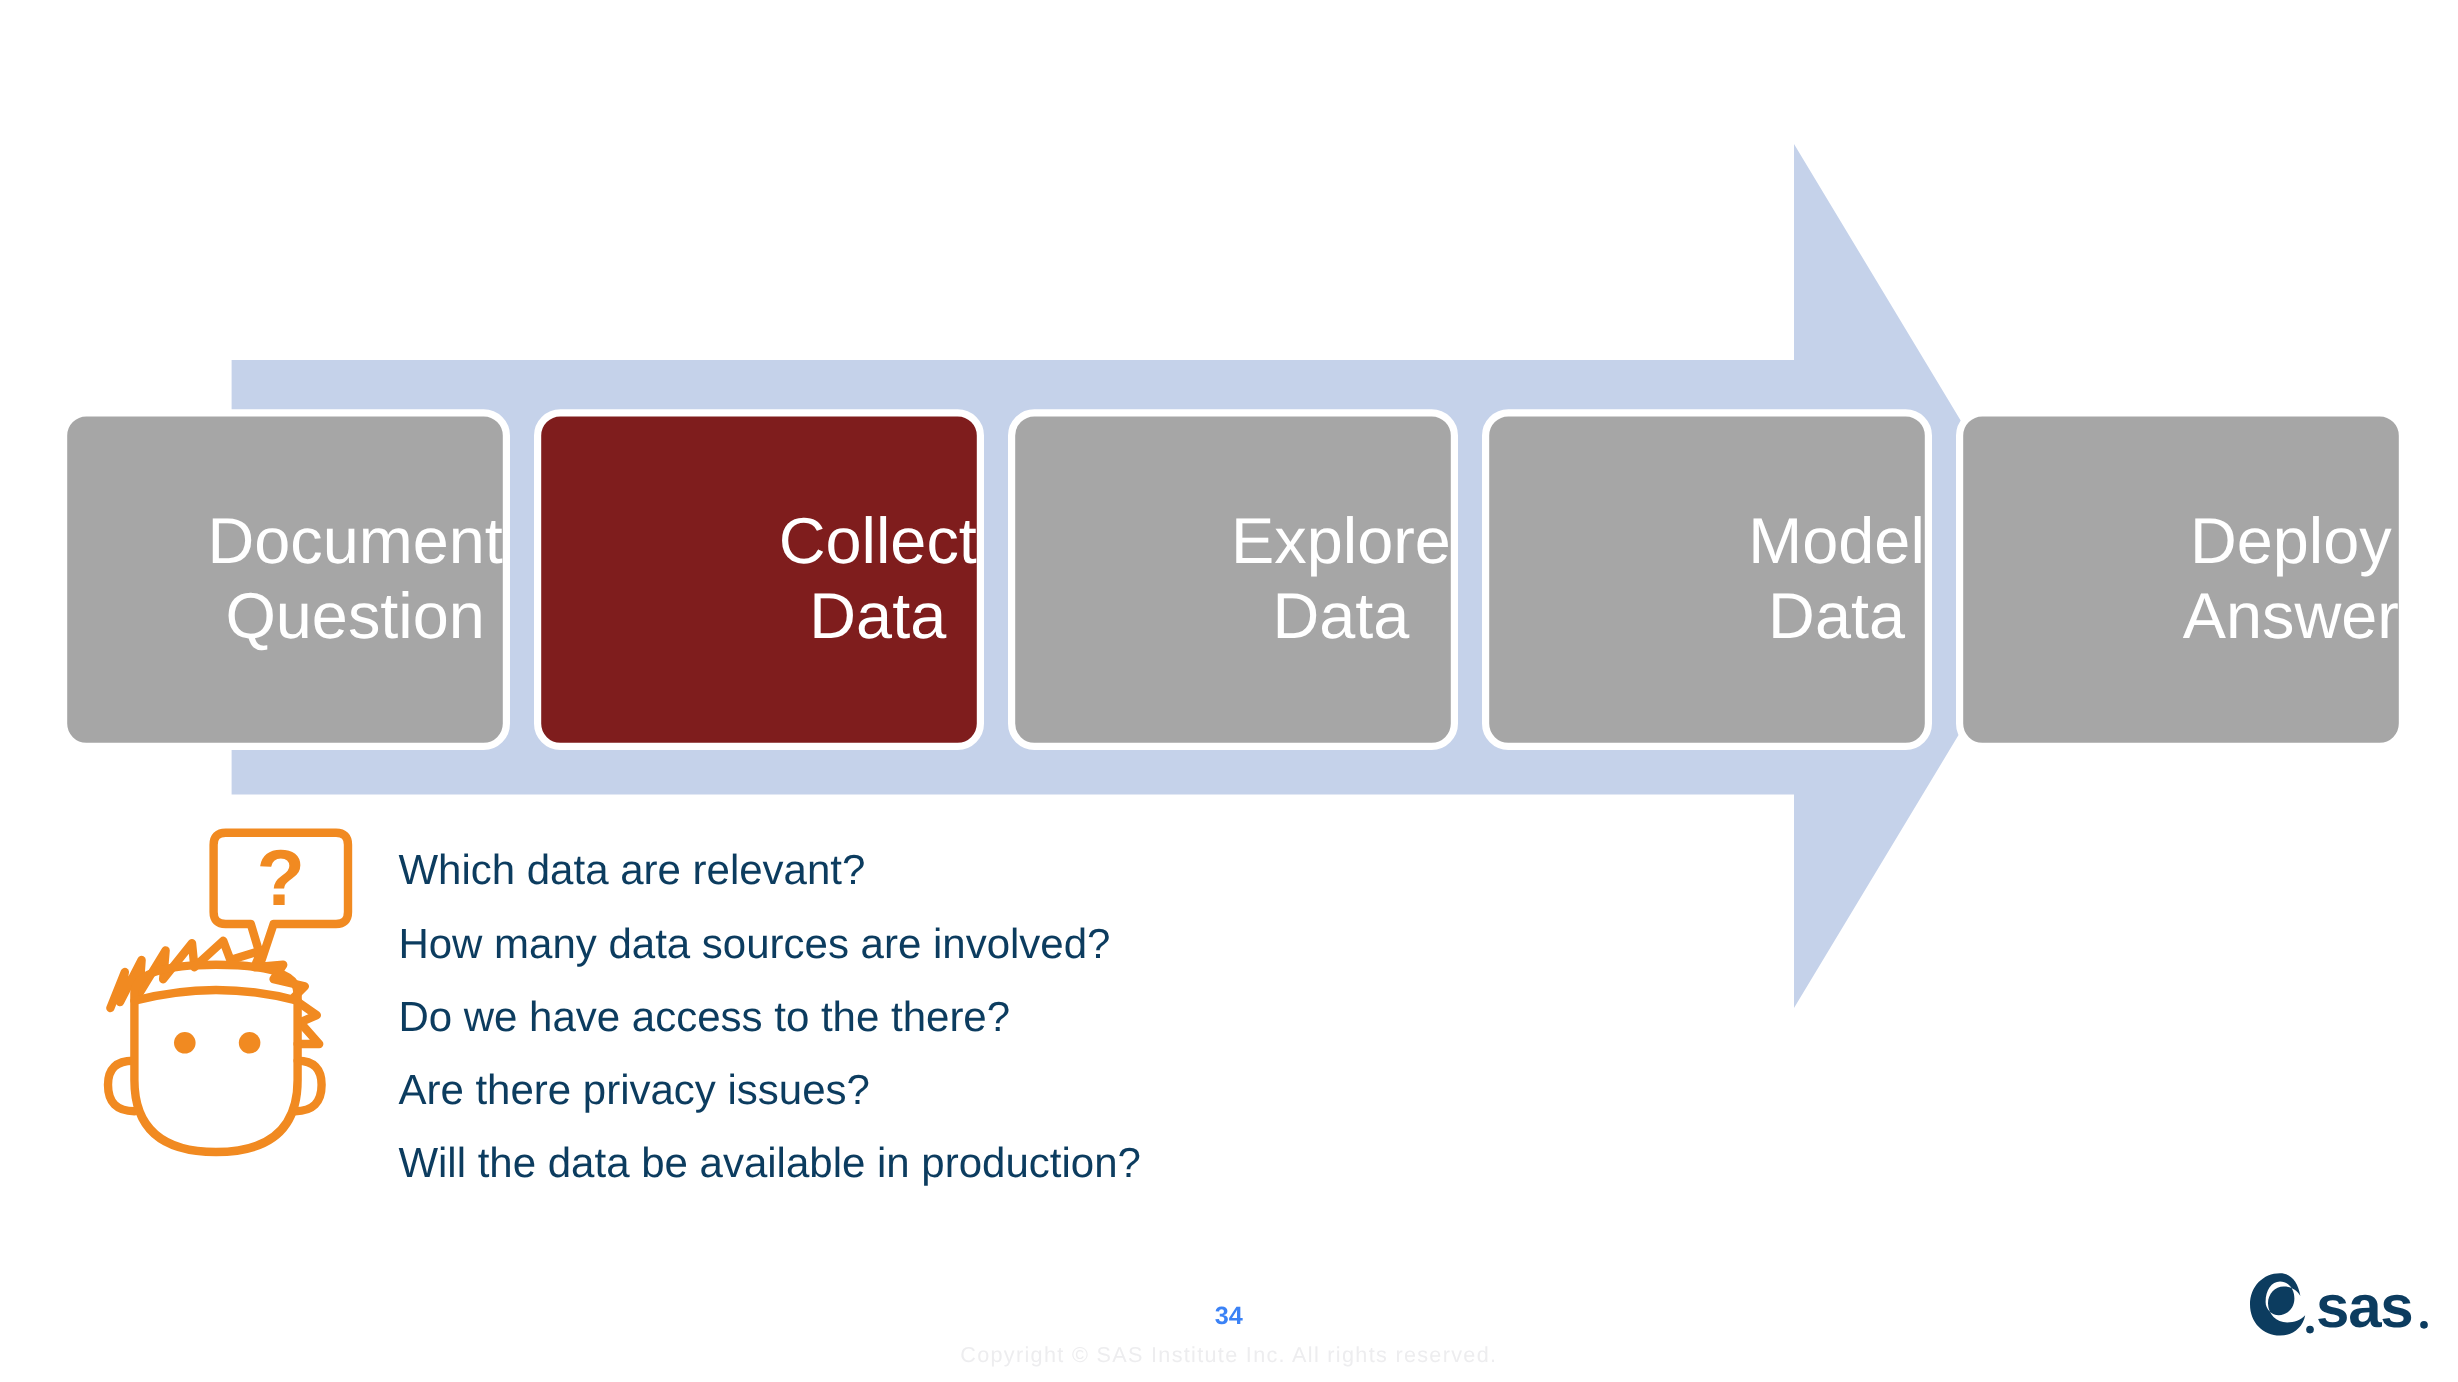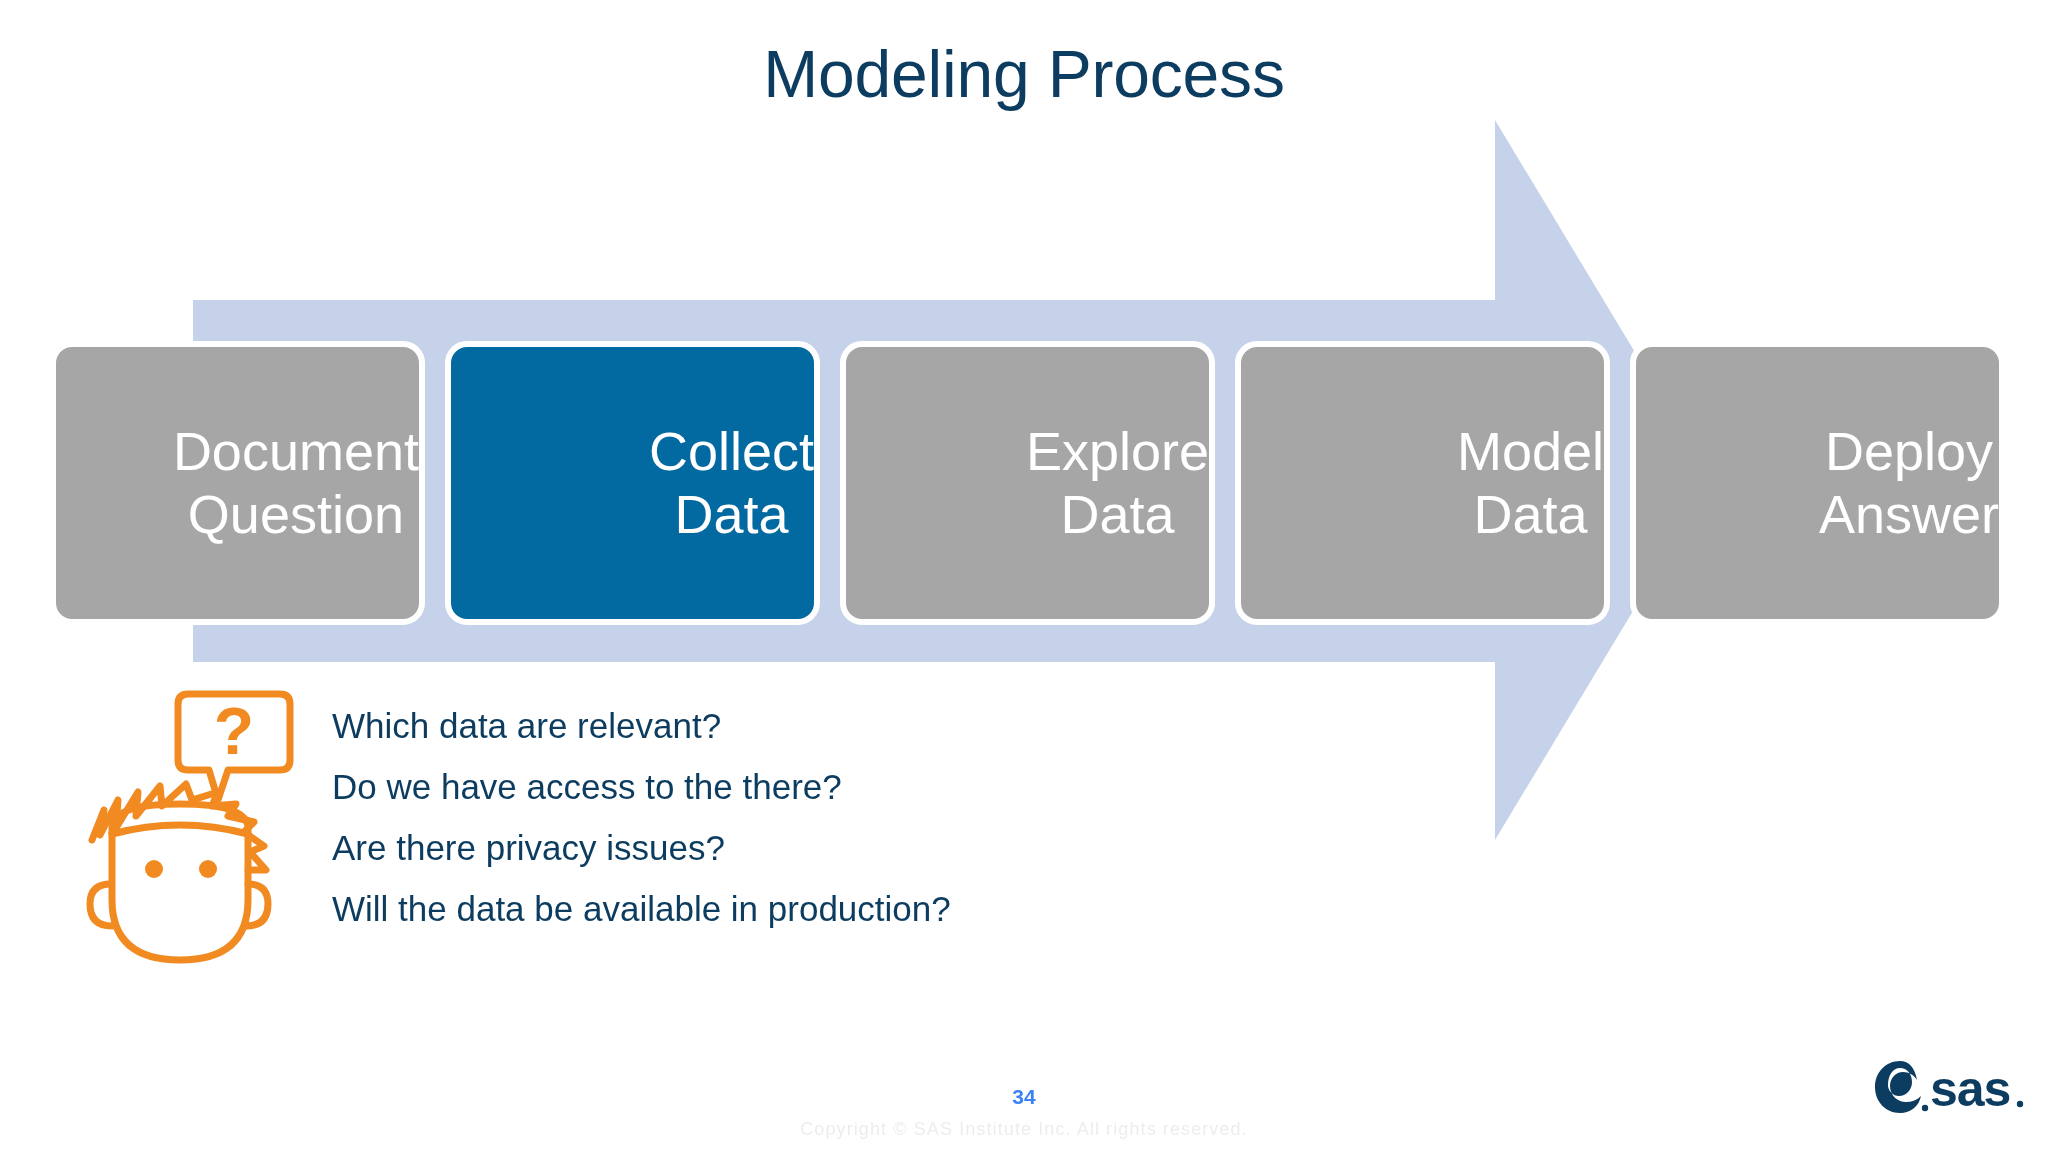--- a/index.html
+++ b/index.html
@@ -58,21 +58,21 @@
     flex: 1 1 0;
     border-radius: 22px;
     border: 6px solid #ffffff;
     box-sizing: border-box;
     display: flex;
     align-items: center;
     justify-content: flex-end;
     background: #A6A6A6;
   }
   .stage-box.active {
-    background: #0369a1;
+    background: #7f1d1d;
   }
   .stage-label {
     color: #ffffff;
     font-size: 54px;
     line-height: 1.16;
     text-align: center;
     font-weight: 400;
     white-space: pre-line;
   }
 
@@ -127,21 +127,20 @@
     top: 1055px;
     width: 156px;
     height: 66px;
   }
 </style>
 </head>
 <body>
 
 <div id="slide">
 
-  <div class="slide-title">Modeling Process</div>
 
   <svg class="process-arrow" viewBox="0 0 2048 1152" width="2048" height="1152" aria-hidden="true">
     <path d="M193,300 L1495,300 L1495,120 L1712,480 L1495,840 L1495,662 L193,662 Z" fill="#C5D2EA"></path>
   </svg>
 
   <div class="stage-row">
 
     <div class="stage-box">
       <div class="stage-label">Document
 Question</div>
@@ -190,20 +189,21 @@
     </g>
 
     <circle cx="76" cy="181" r="9" fill="#F18A21"></circle>
     <circle cx="130" cy="181" r="9" fill="#F18A21"></circle>
 
     <text x="156" y="66" font-family="'Liberation Sans', sans-serif" font-size="66" font-weight="bold" fill="#F18A21" text-anchor="middle">?</text>
   </svg>
 
   <div class="question-block">
     <div class="question-line">Which data are relevant?</div>
+    <div class="question-line">How many data sources are involved?</div>
     <div class="question-line">Do we have access to the there?</div>
     <div class="question-line">Are there privacy issues?</div>
     <div class="question-line">Will the data be available in production?</div>
   </div>
 
   <div class="page-number">34</div>
   <div class="copyright">Copyright © SAS Institute Inc. All rights reserved.</div>
 
   <svg class="sas-logo" viewBox="0 0 156 66" width="156" height="66" aria-hidden="true">
     <g fill="#0C3C5F">

